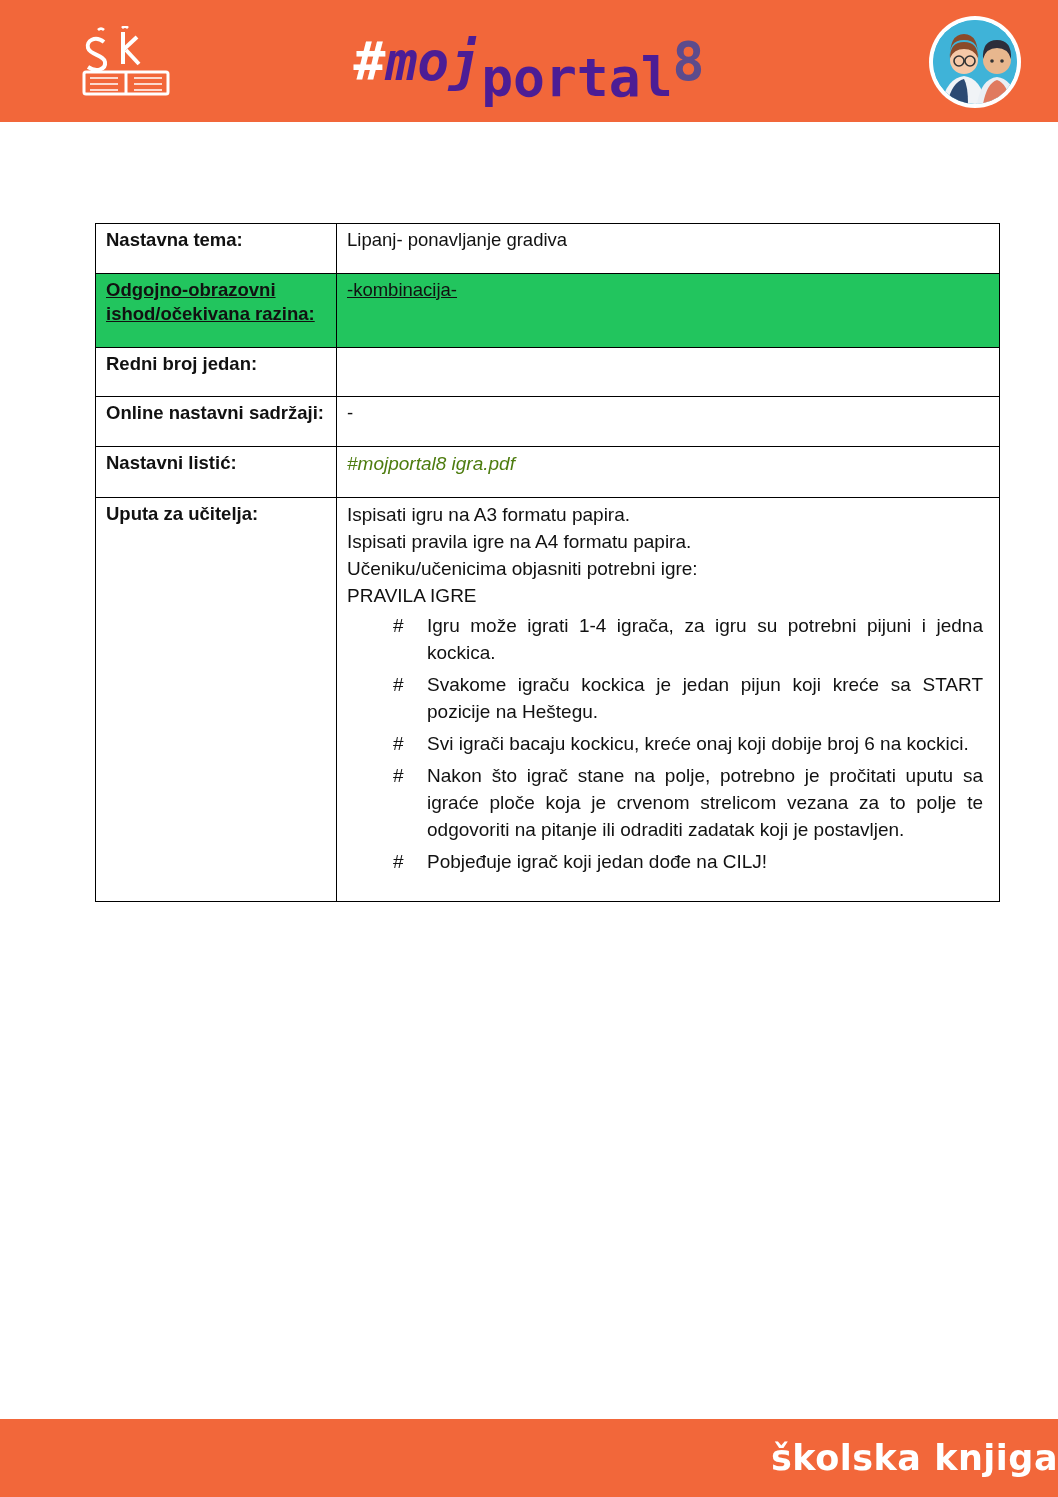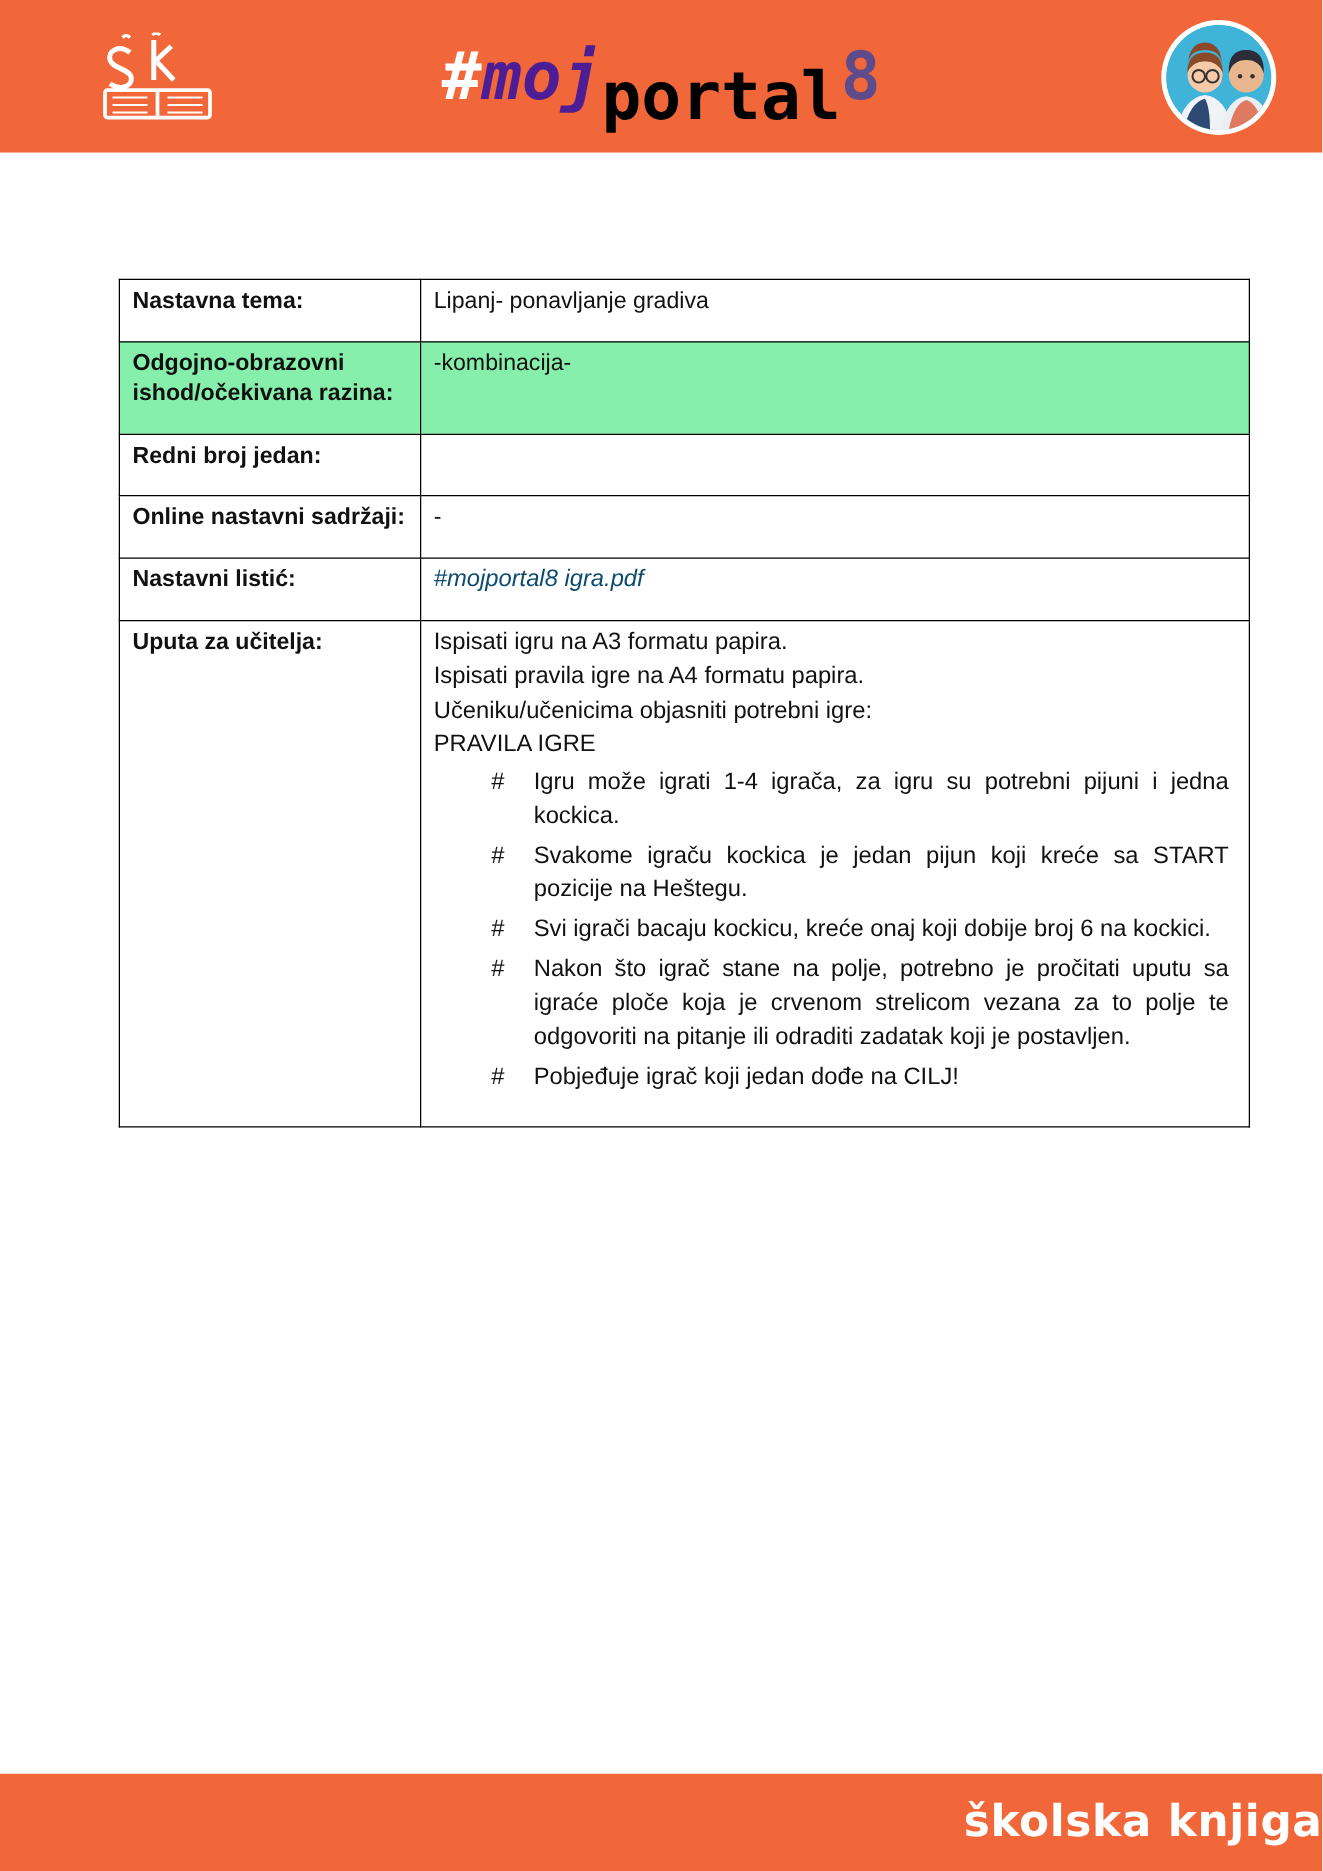--- a/index.html
+++ b/index.html
@@ -44,21 +44,21 @@
     display: flex;
     align-items: center;
     justify-content: center;
     font-family: "DejaVu Sans Mono", monospace;
     font-size: 53px;
     font-weight: bold;
     letter-spacing: 0px;
   }
   .brand-hash { color: #ffffff; }
   .brand-moj { color: #4c1d95; font-style: italic; }
-  .brand-portal { color: #000000; margin-top: 32px; }
+  .brand-portal { color: #4c1d95; margin-top: 32px; }
   .brand-eight { color: #5d4b8c; }
 
   .avatar-wrap {
     position: absolute;
     right: 37px;
     top: 16px;
     width: 92px;
     height: 92px;
     border-radius: 50%;
     background: #ffffff;
@@ -114,27 +114,27 @@
     font-size: 18.5px;
     line-height: 1.33;
     color: #111111;
   }
   td.label {
     width: 222px;
     font-weight: bold;
   }
   td.value { width: 644px; }
 
-  .row-purple td { background: #86efac; }
+  .row-purple td { background: #22c55e; text-decoration: underline; }
   .row-purple td.label { font-weight: bold; }
 
   .label-plain { font-weight: normal; }
 
   .pdf-link {
-    color: #0c4a6e;
+    color: #4d7c0f;
     font-style: italic;
     font-size: 19px;
   }
 
   .uputa-cell { padding-bottom: 28px; }
   .uputa-line {
     margin: 0 0 1px 0;
     font-size: 19px;
     line-height: 1.38;
   }

